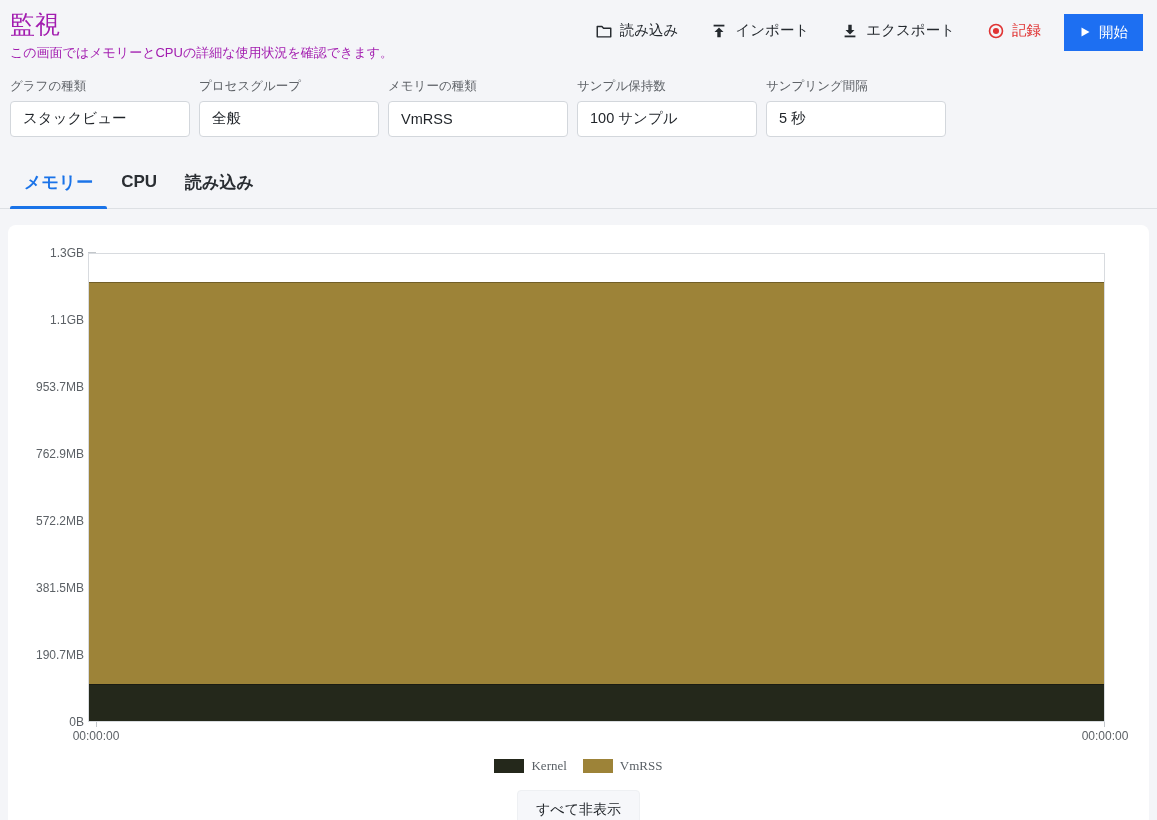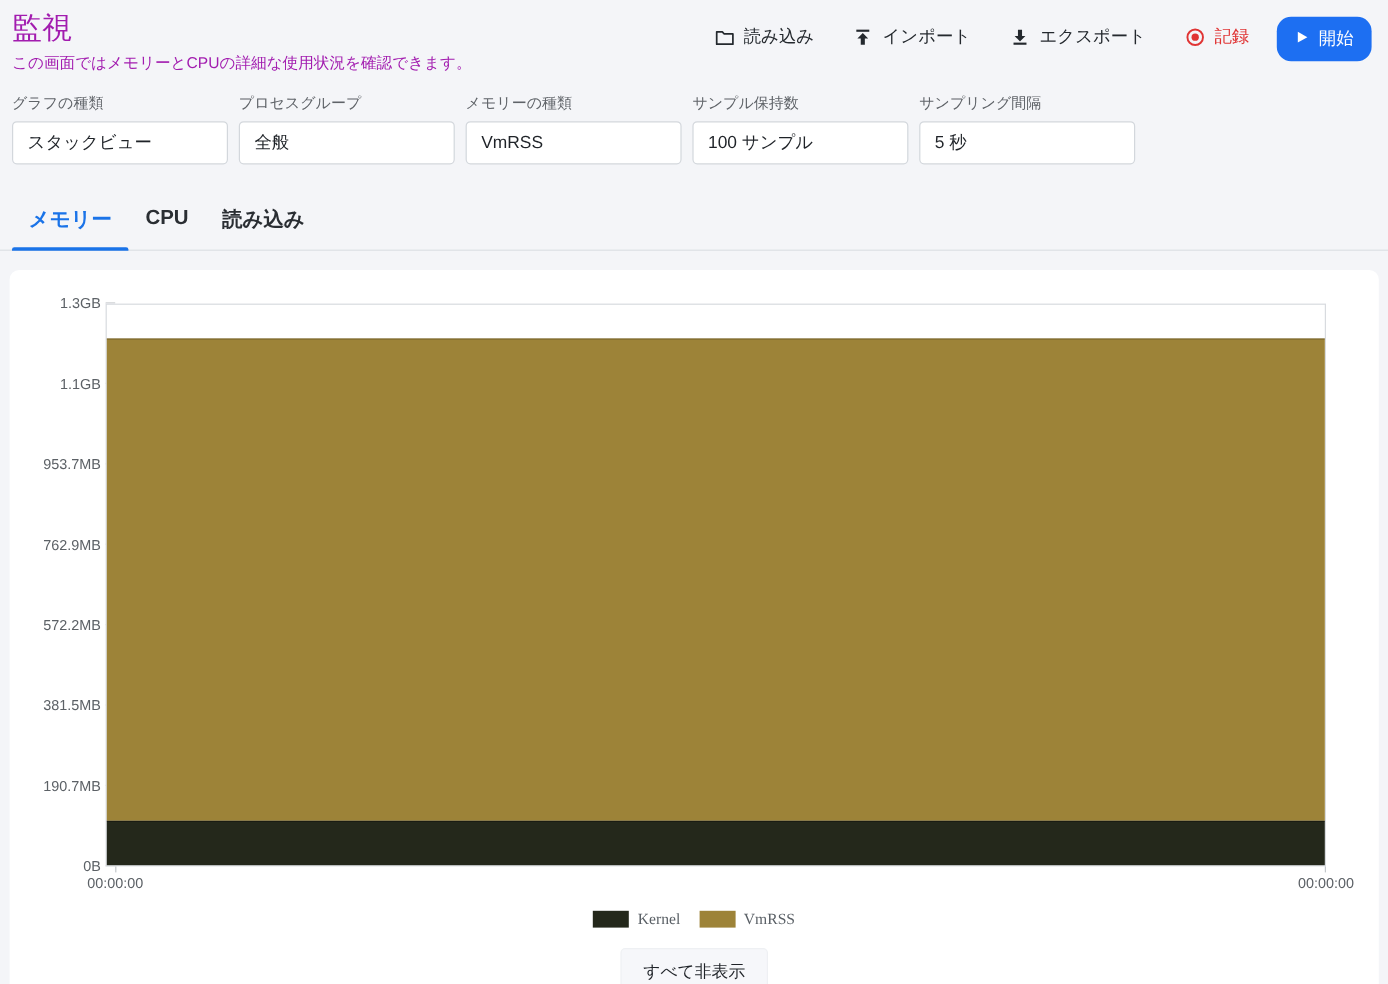--- a/index.html
+++ b/index.html
@@ -16,21 +16,21 @@
   .toolbar { display: flex; align-items: flex-start; gap: 14px; margin-top: 6px; }
   .txt-btn {
     display: inline-flex; align-items: center; gap: 7px;
     background: none; border: none; cursor: pointer;
     font-family: inherit; font-size: 14.5px; color: #24292e; padding: 7px 9px;
   }
   .txt-btn svg { display: block; }
   .txt-btn.record { color: #e03434; }
   .primary-btn {
     display: inline-flex; align-items: center; gap: 8px;
-    background: #1d6ff2; color: #fff; border: none; border-radius: 12px;
+    background: #1d6ff2; color: #fff; border: none; border-radius: 0;
     font-family: inherit; font-size: 14.5px; padding: 9px 15px; cursor: pointer;
   }
   
   .filters { display: flex; gap: 9px; margin: 16px 0 0 10px; }
   .field { width: 180px; }
   .field-label { font-size: 12.5px; color: #5f6368; margin-bottom: 6px; display: block; }
   .field input {
     width: 180px; height: 36px; border: 1px solid #d3d7dc; border-radius: 4px;
     padding: 0 12px; font-family: inherit; font-size: 14.5px; color: #1f2328; background: #fff;
   }

